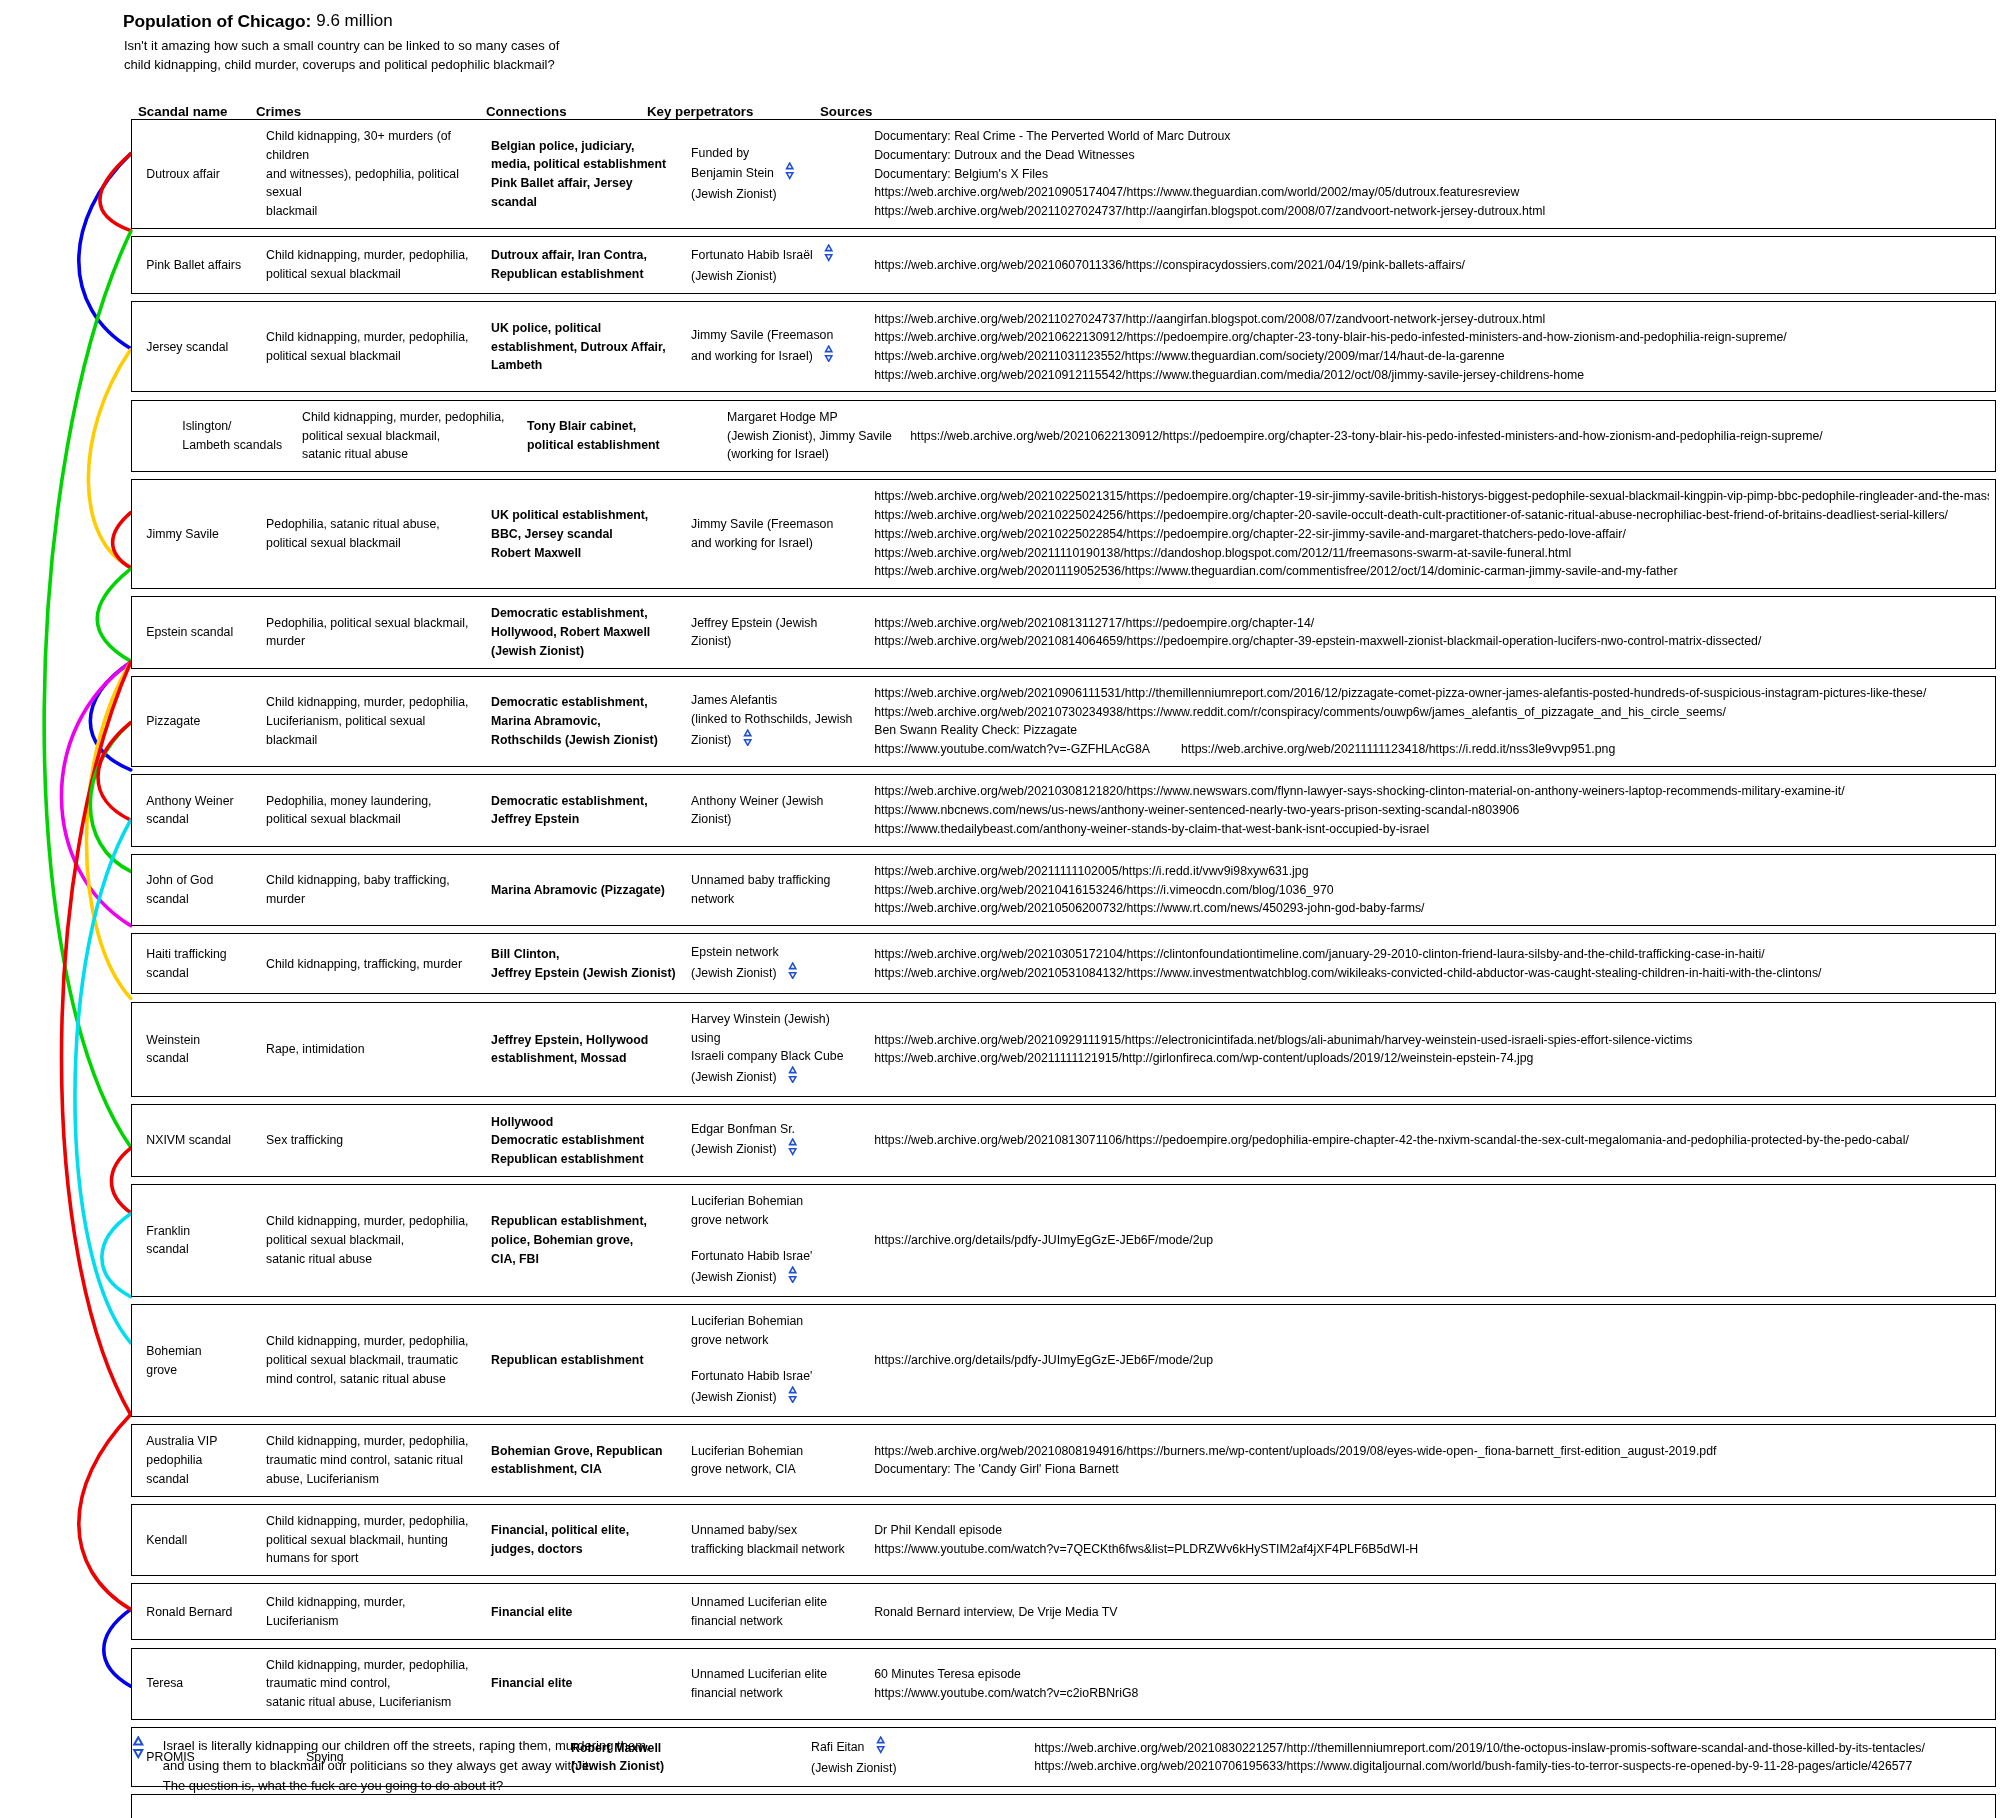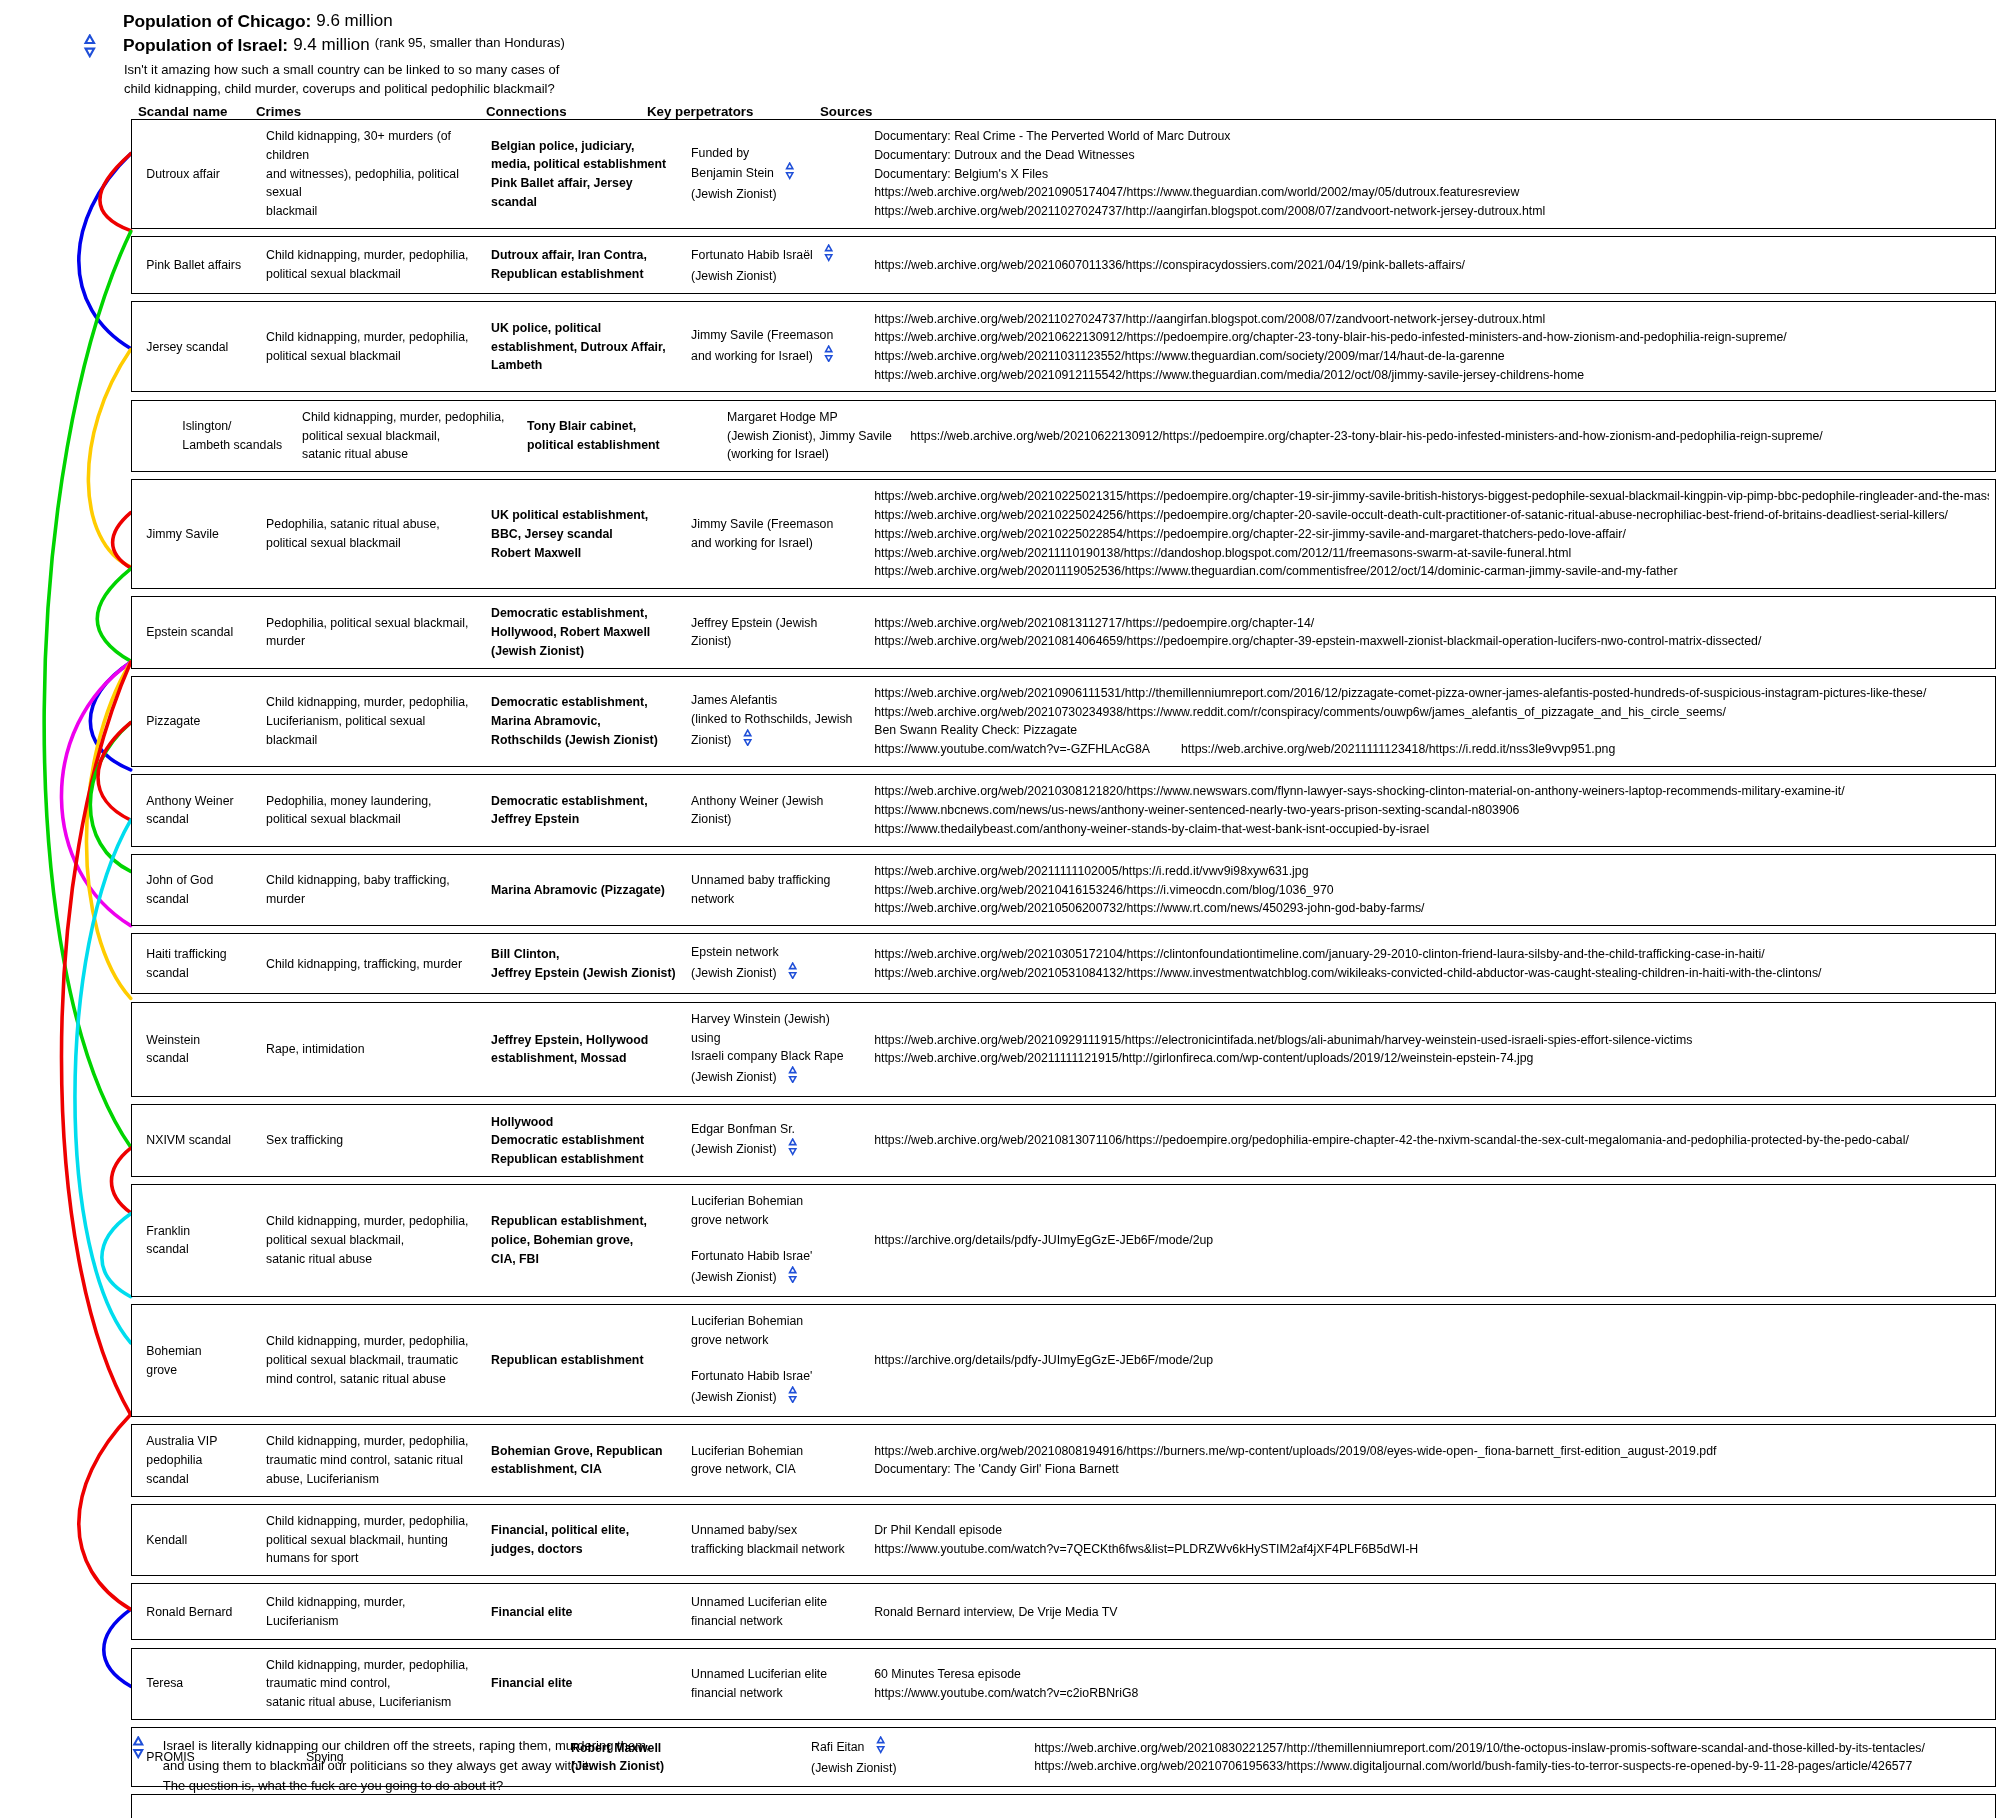--- a/index.html
+++ b/index.html
@@ -99,30 +99,20 @@
 
       <path d="M255 2760 C 120 2900, 120 3060, 255 3140" stroke="#ee0000"></path>
     </g>
   </svg>
 
   <div class="header">
     <div class="hdr-line">
       <span class="hdr-strong">Population of Chicago:</span>
       <span class="hdr-val">9.6 million</span>
     </div>
-    <div class="hdr-line" style="position:relative;">
-      <span class="star-wrap" style="left:-45px;top:-1px;">
-        <svg width="23.6" height="23.6" viewBox="0 0 100 100">
-          <path d="M50 6 L68 38 L32 38 Z M50 94 L32 62 L68 62 Z" fill="none" stroke="#1f4fd8" stroke-width="9"></path>
-        </svg>
-      </span>
-      <span class="hdr-strong">Population of Israel:</span>
-      <span class="hdr-val">9.4 million</span>
-      <span class="hdr-note">(rank 95, smaller than Honduras)</span>
-    </div>
     <div class="hdr-sub">
       <div>Isn't it amazing how such a small country can be linked to so many cases of</div>
       <div>child kidnapping, child murder, coverups and political pedophilic blackmail?</div>
     </div>
   </div>
 
   <div class="colheads" id="colheads">
       <span style="left: 138px; top: 4.1px;">Scandal name</span>
       <span style="left: 256px; top: 4.1px;">Crimes</span>
       <span style="left: 486px; top: 4.1px;">Connections</span>
@@ -399,21 +389,21 @@
         <div class="cell c-crimes">
           <div>Rape, intimidation</div>
         </div>
         <div class="cell c-conn">
           <div>Jeffrey Epstein, Hollywood</div>
           <div>establishment, Mossad</div>
         </div>
         <div class="cell c-perps">
           <div class="perp-block">
             <div>Harvey Winstein (Jewish) using</div>
-            <div>Israeli company Black Rape</div>
+            <div>Israeli company Black Cube</div>
             <div>(Jewish Zionist)<span class="perp-star"><svg width="17.4" height="17.4" viewBox="0 0 100 100">
                   <path d="M50 6 L68 38 L32 38 Z M50 94 L32 62 L68 62 Z" fill="none" stroke="#1f4fd8" stroke-width="9"></path>
                 </svg></span></div>
           </div>
         </div>
         <div class="cell c-src">
           <div>https://web.archive.org/web/20210929111915/https://electronicintifada.net/blogs/ali-abunimah/harvey-weinstein-used-israeli-spies-effort-silence-victims</div>
           <div>https://web.archive.org/web/20211111121915/http://girlonfireca.com/wp-content/uploads/2019/12/weinstein-epstein-74.jpg</div>
         </div>
       </div>

